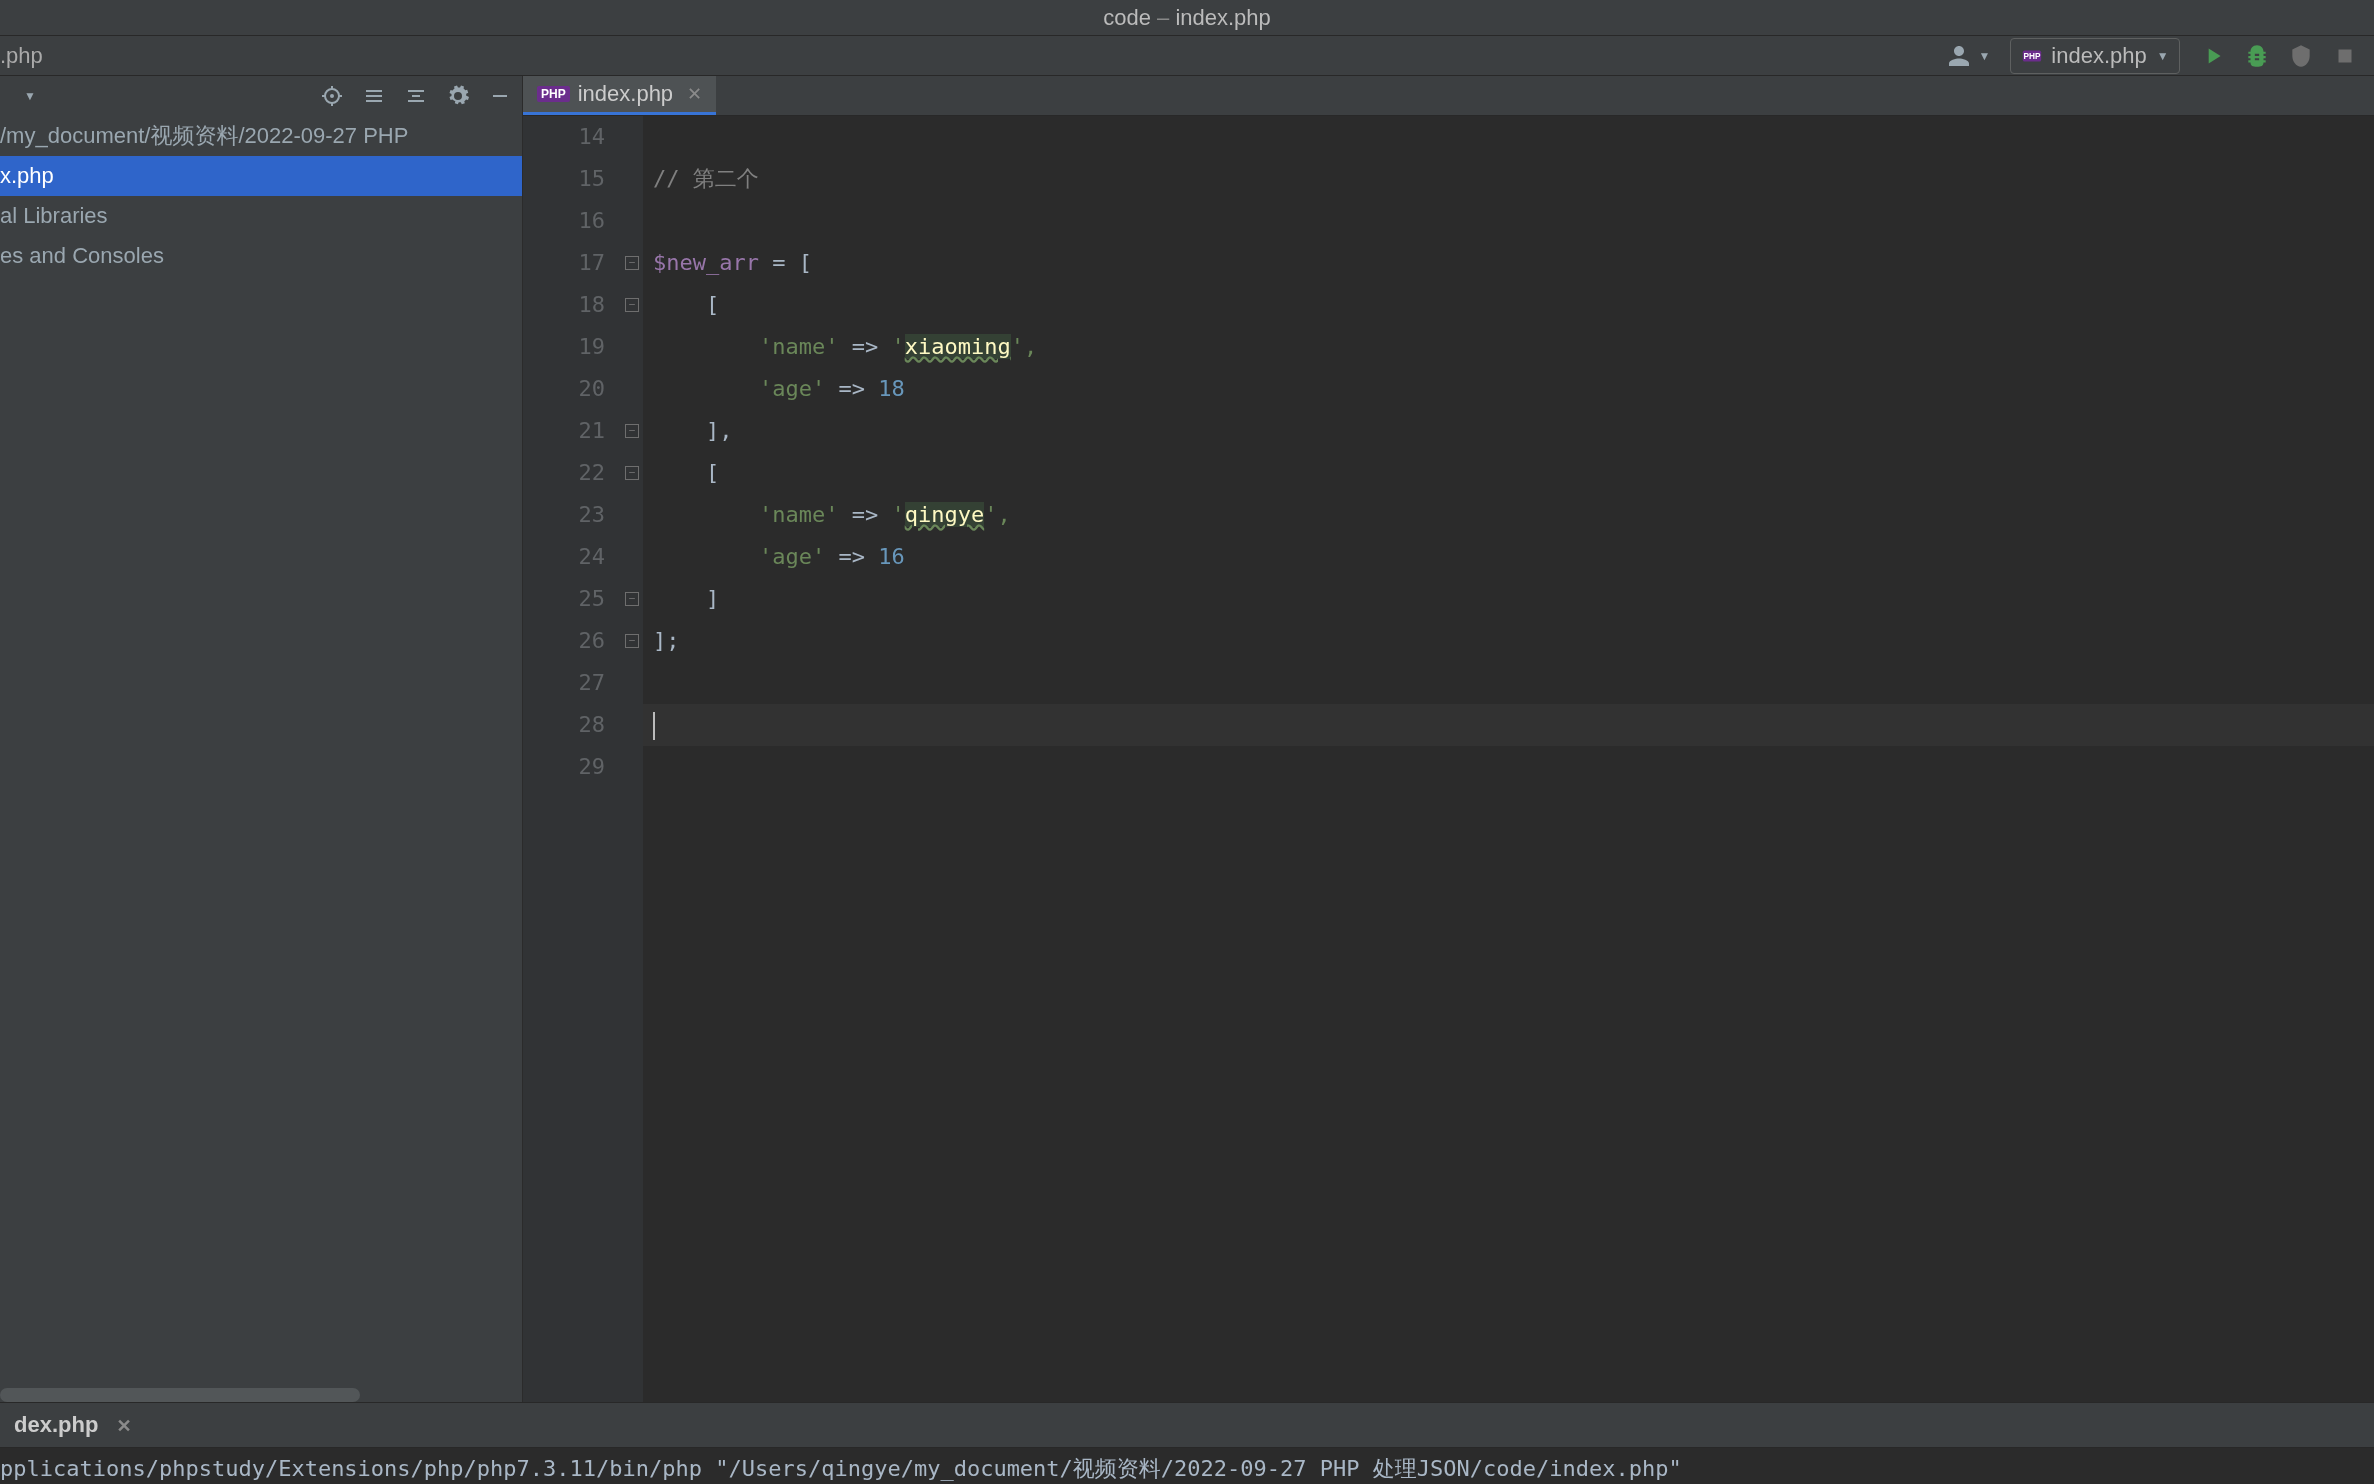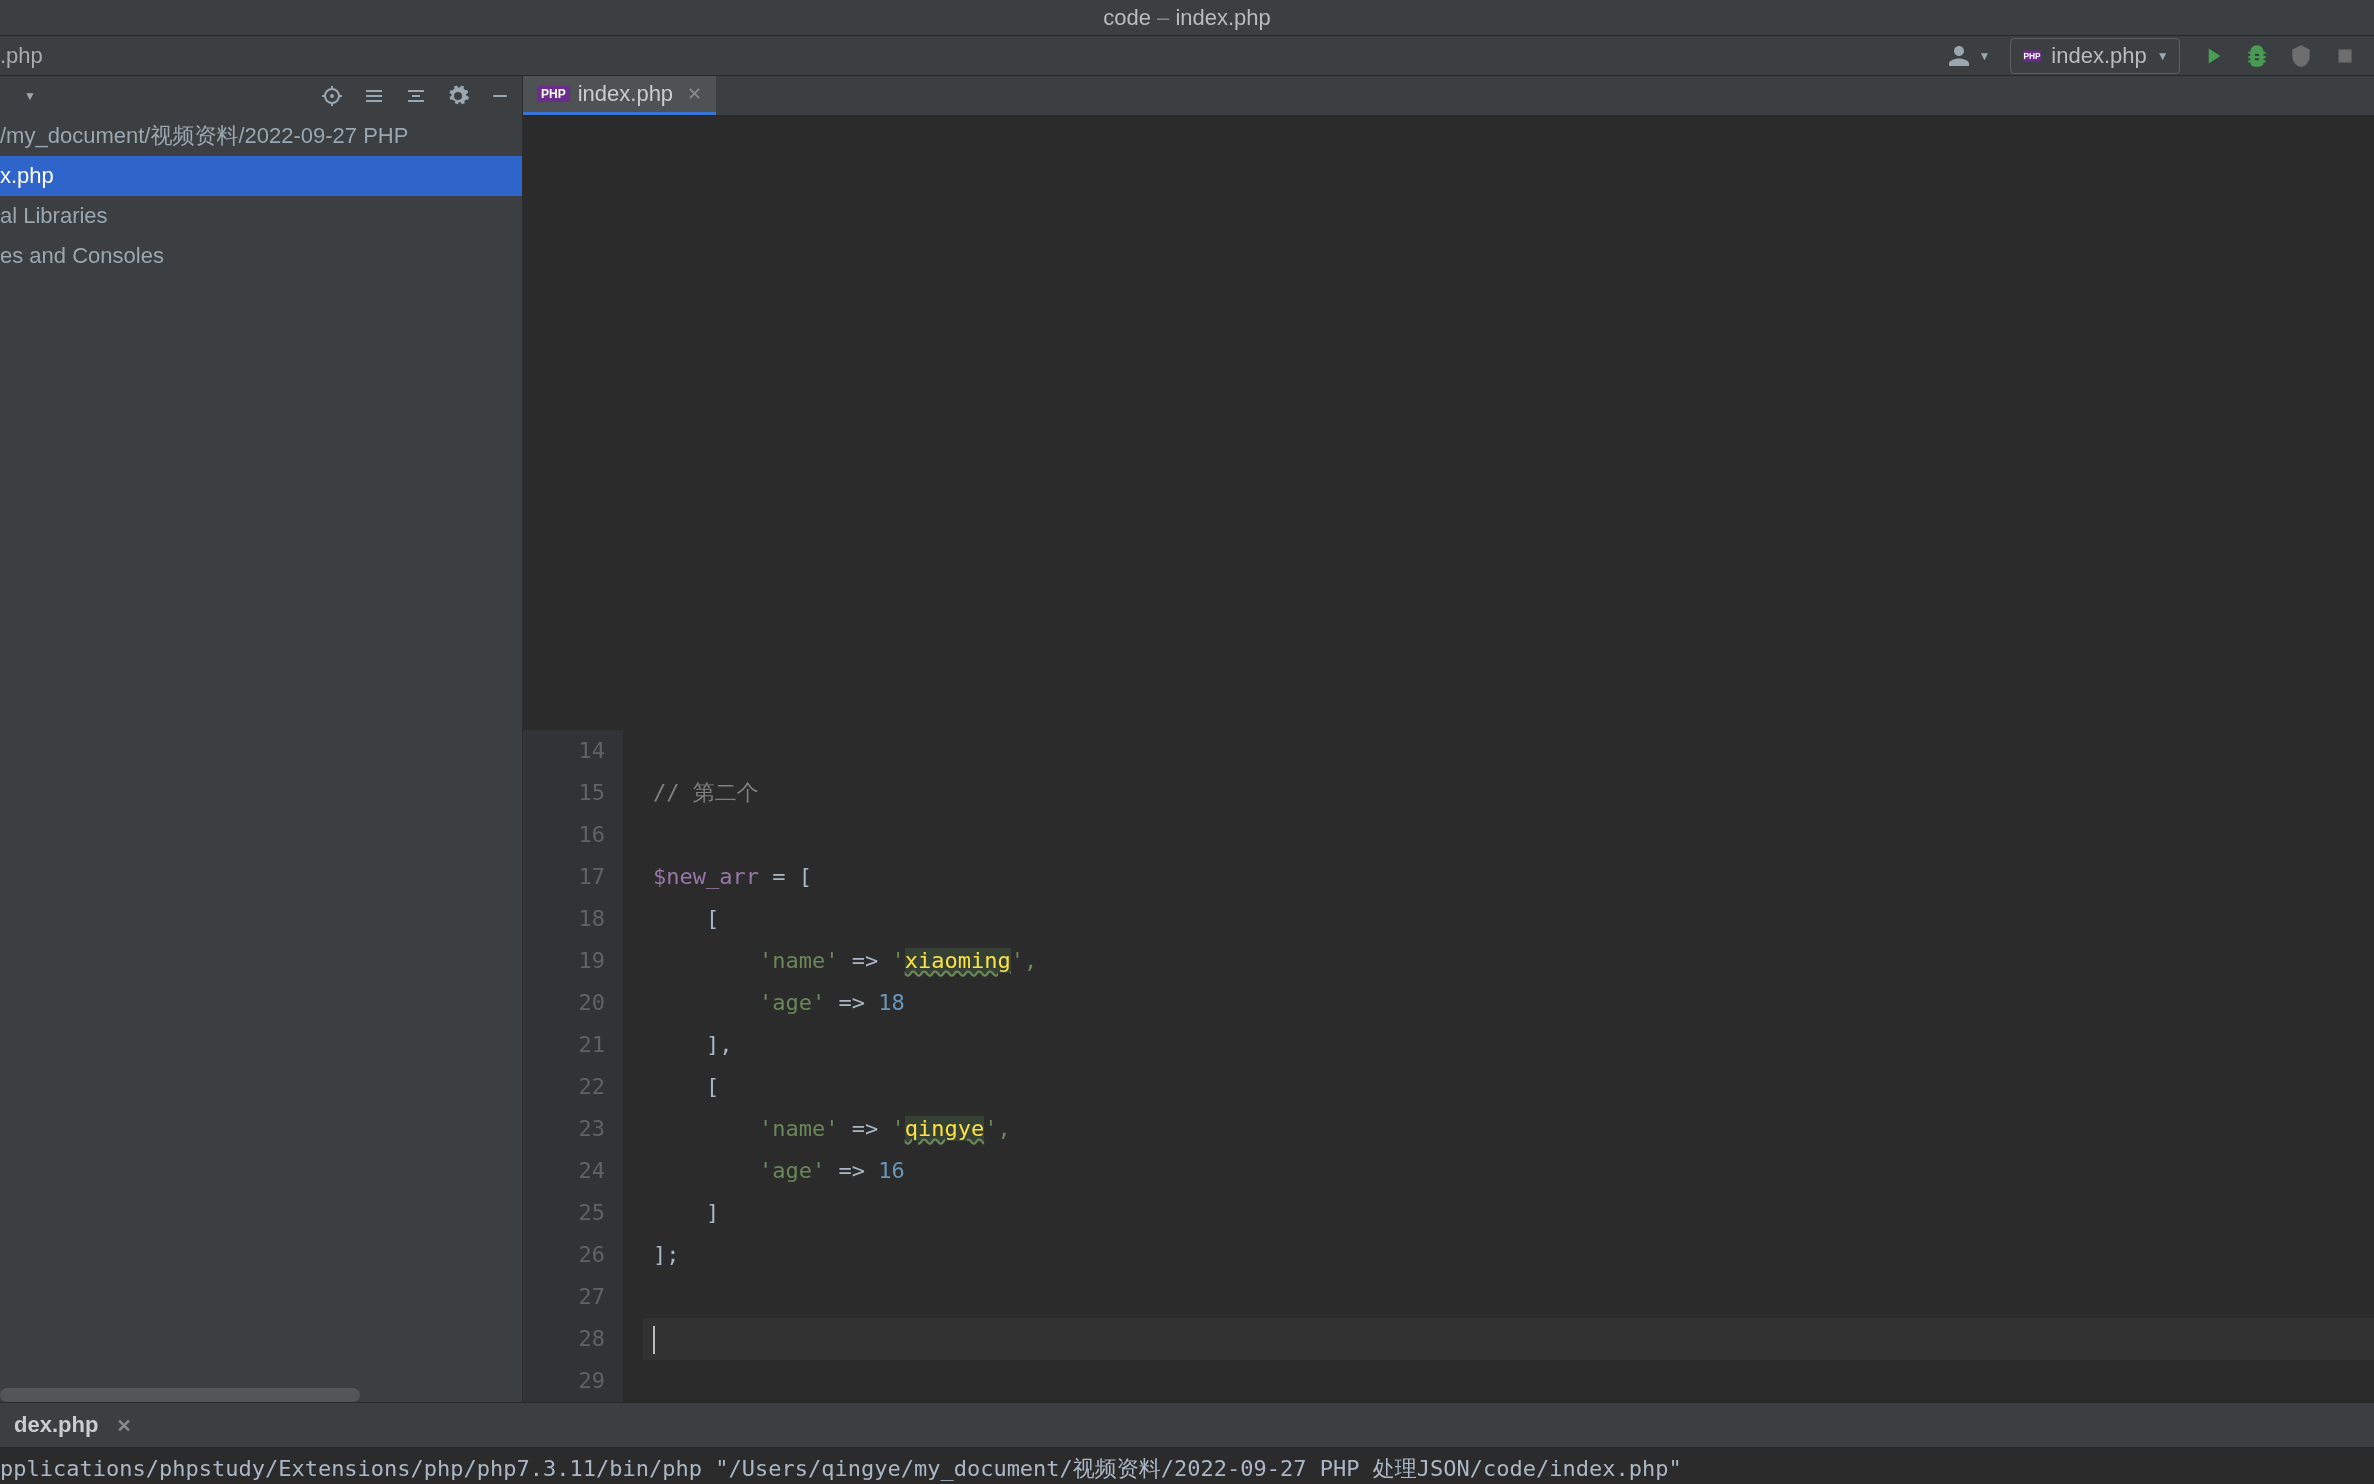--- a/index.html
+++ b/index.html
@@ -39,34 +39,34 @@
   .tree-line.sel { background:#2f65ca; color:#fff; }
   .sb-scroll { position:absolute; bottom:0; left:0; height:14px; width:100%; }
   .sb-scroll .thumb { position:absolute; left:0; top:0; height:14px; width:360px; background:#525658; border-radius:7px; }
 
   
   .editor { flex:1; display:flex; flex-direction:column; background:#2b2b2b; }
   .tabs { height:40px; display:flex; background:#3c3f41; border-bottom:1px solid #282828; }
   .tab { display:flex; align-items:center; padding:0 14px; background:#4e5254; border-bottom:3px solid #3874d6; color:#ccc; font-family:-apple-system,sans-serif; font-size:22px; }
   .tab .php-badge { background:#6b2d8c; color:#fff; font-size:12px; padding:1px 4px; border-radius:2px; margin-right:8px; font-weight:bold; font-family:sans-serif; }
   .tab .close { margin-left:14px; color:#8a8a8a; cursor:pointer; font-size:18px; }
-  .code { flex:1; display:flex; overflow:hidden;align-items:flex-end; }
+  .code { flex:1; display:flex; overflow:hidden; }
   .gutter { width:100px; background:#313335; text-align:right; padding-right:18px; color:#606366; user-select:none; position:relative; }
   .gutter .ln { height:42px; line-height:42px; font-size:22px; }
   .fold-col { width:20px; background:#313335; position:relative; }
   .fold { position:absolute; left:2px; width:14px; height:14px; border:1px solid #6e6e6e; color:#6e6e6e; font-size:11px; line-height:12px; text-align:center; }
   .text { flex:1; background:#2b2b2b; font-size:22px; line-height:42px; white-space:pre; }
   .text .row { height:42px; padding-left:10px; position:relative; }
   .text .row.caret { background:#323232; }
   .caret-marker { position:absolute; left:10px; top:8px; width:2px; height:28px; background:#bbb; }
   .c-comment { color:#808080; }
   .c-var { color:#9876aa; }
   .c-op { color:#a9b7c6; }
   .c-str { color:#6a8759; }
-  .c-str-u { color:#fde047; text-decoration-line:underline; text-decoration-style:wavy; text-decoration-color:#6a8759; background:#344134; }
+  .c-str-u { color:#fef9c3; text-decoration-line:underline; text-decoration-style:wavy; text-decoration-color:#6a8759; background:#344134; }
   .c-num { color:#6897bb; }
   .c-punct { color:#a9b7c6; }
 
   
   .panel { height:470px; border-top:1px solid #282828; background:#2b2b2b; display:flex; flex-direction:column; font-family:-apple-system,sans-serif; }
   .panel-tab { height:45px; display:flex; align-items:center; background:#3c3f41; border-bottom:1px solid #282828; }
   .panel-tab .rt { padding:0 14px; color:#ccc; font-size:22px;font-weight:bold; }
   .panel-tab .rt .close { margin-left:12px; color:#8a8a8a; font-size:18px; cursor:pointer; }
   .panel-out { flex:1; font-family:"Menlo",monospace; font-size:22px; line-height:42px; white-space:pre; overflow:hidden; padding-left:0; }
   .panel-out .orow { height:42px; }

